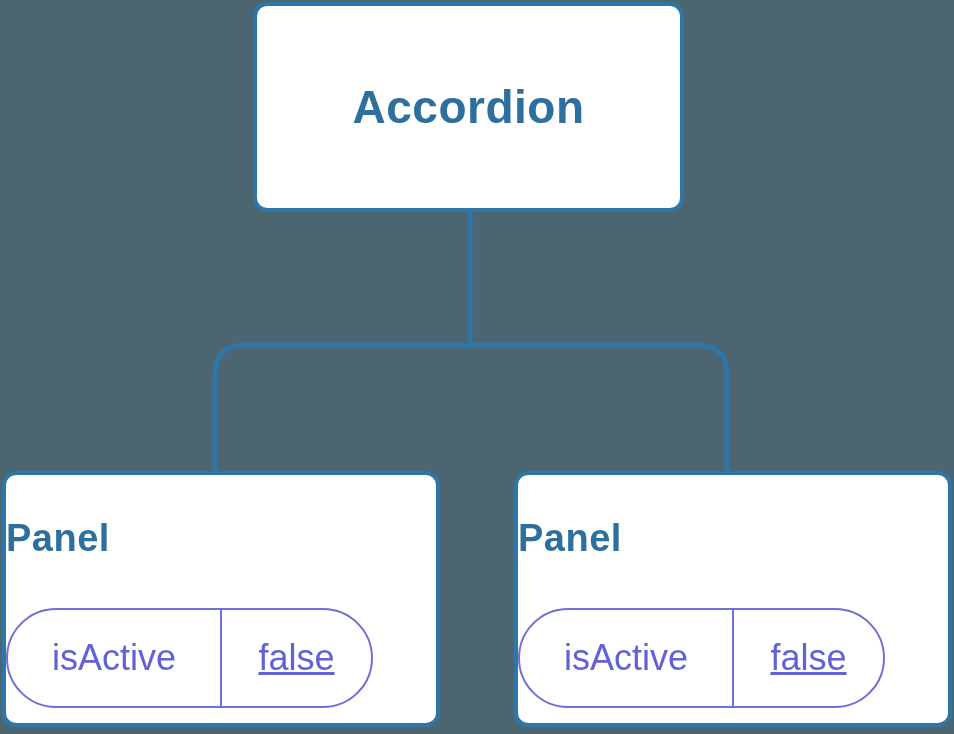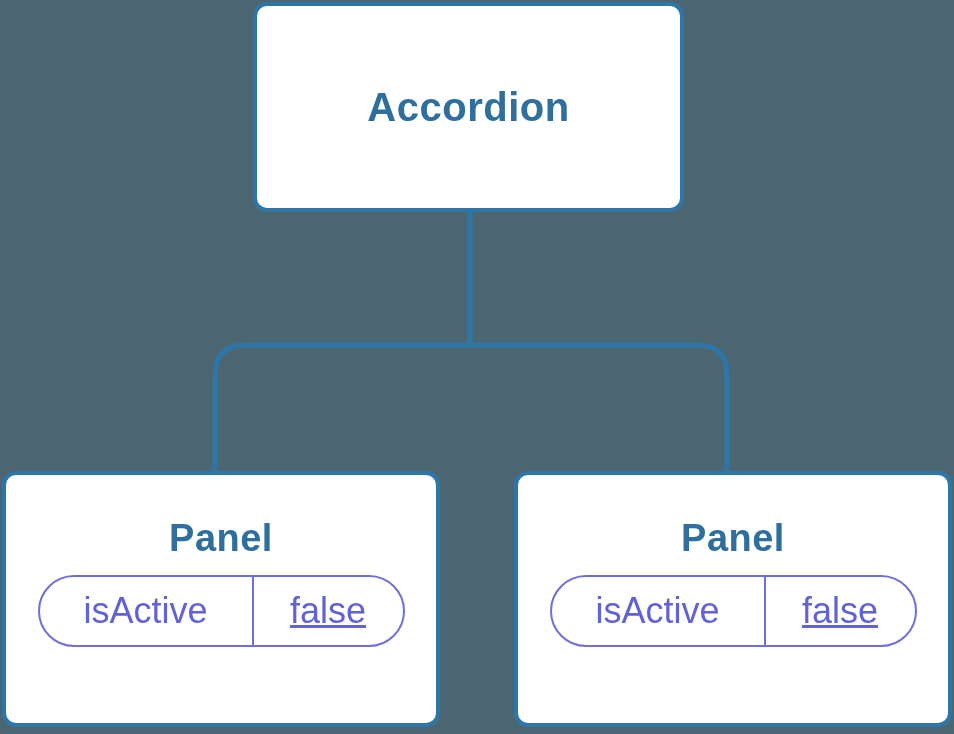--- a/index.html
+++ b/index.html
@@ -44,47 +44,47 @@
   .node-root {
     left: 253px;
     top: 2px;
     width: 431px;
     height: 210px;
     display: flex;
     align-items: center;
     justify-content: center;
   }
   .root-title {
-    font-size: 40px;
+    font-size: 46px;
     font-weight: 600;
     letter-spacing: 0.5px;
     color: var(--title-blue);
   }
   .node-panel {
     top: 471px;
     width: 438px;
     height: 256px;
     display: flex;
     flex-direction: column;
-    align-items: center;
+    align-items: flex-start;
   }
   .node-panel-left  { left: 2px; }
   .node-panel-right { left: 514px; }
   .panel-title {
     margin-top: 40px;
     font-size: 38px;
     font-weight: 600;
     letter-spacing: 0.5px;
     line-height: 46px;
     color: var(--title-blue);
   }
   .pill {
-    margin-top: 14px;
+    margin-top: 47px;
     width: 367px;
-    height: 72px;
+    height: 100px;
     box-sizing: border-box;
     border: 2px solid var(--pill-purple-border);
     border-radius: 50px;
     display: flex;
     color: var(--pill-purple-text);
     font-size: 36px;
     font-weight: 500;
   }
   .pill-key {
     flex: 0 0 212px;

